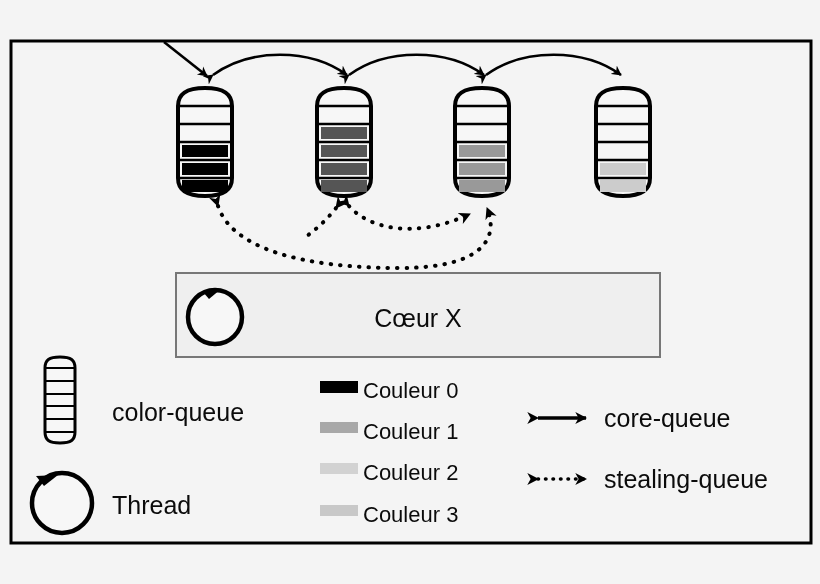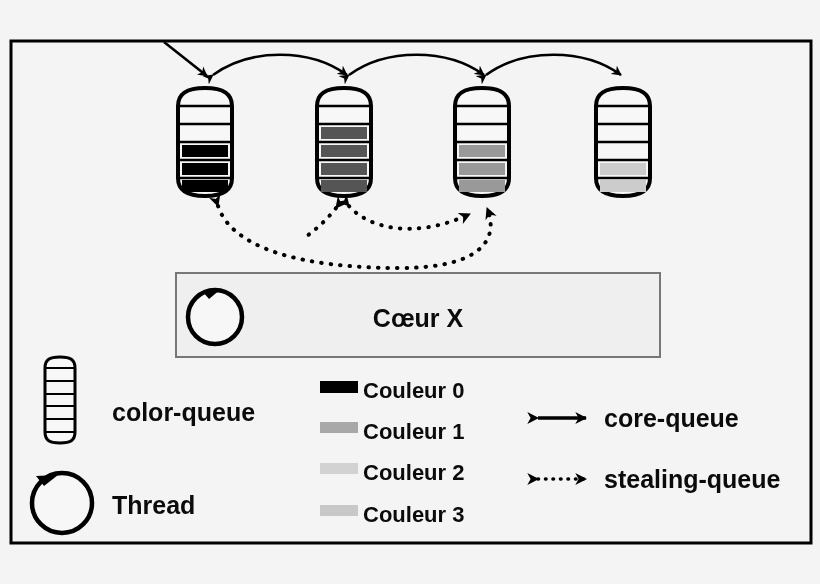--- a/index.html
+++ b/index.html
@@ -13,21 +13,20 @@
     font-family: "Liberation Sans", sans-serif;
     position: relative;
     overflow: hidden;
   }
   #stage {
     position: absolute;
     left: 0;
     top: 0;
     width: 820px;
     height: 431px;
-    font-weight: bold;
   }
   #diagram-svg {
     position: absolute;
     left: 0;
     top: 0;
     width: 820px;
     height: 584px;
     display: block;
   }
   .txt {

